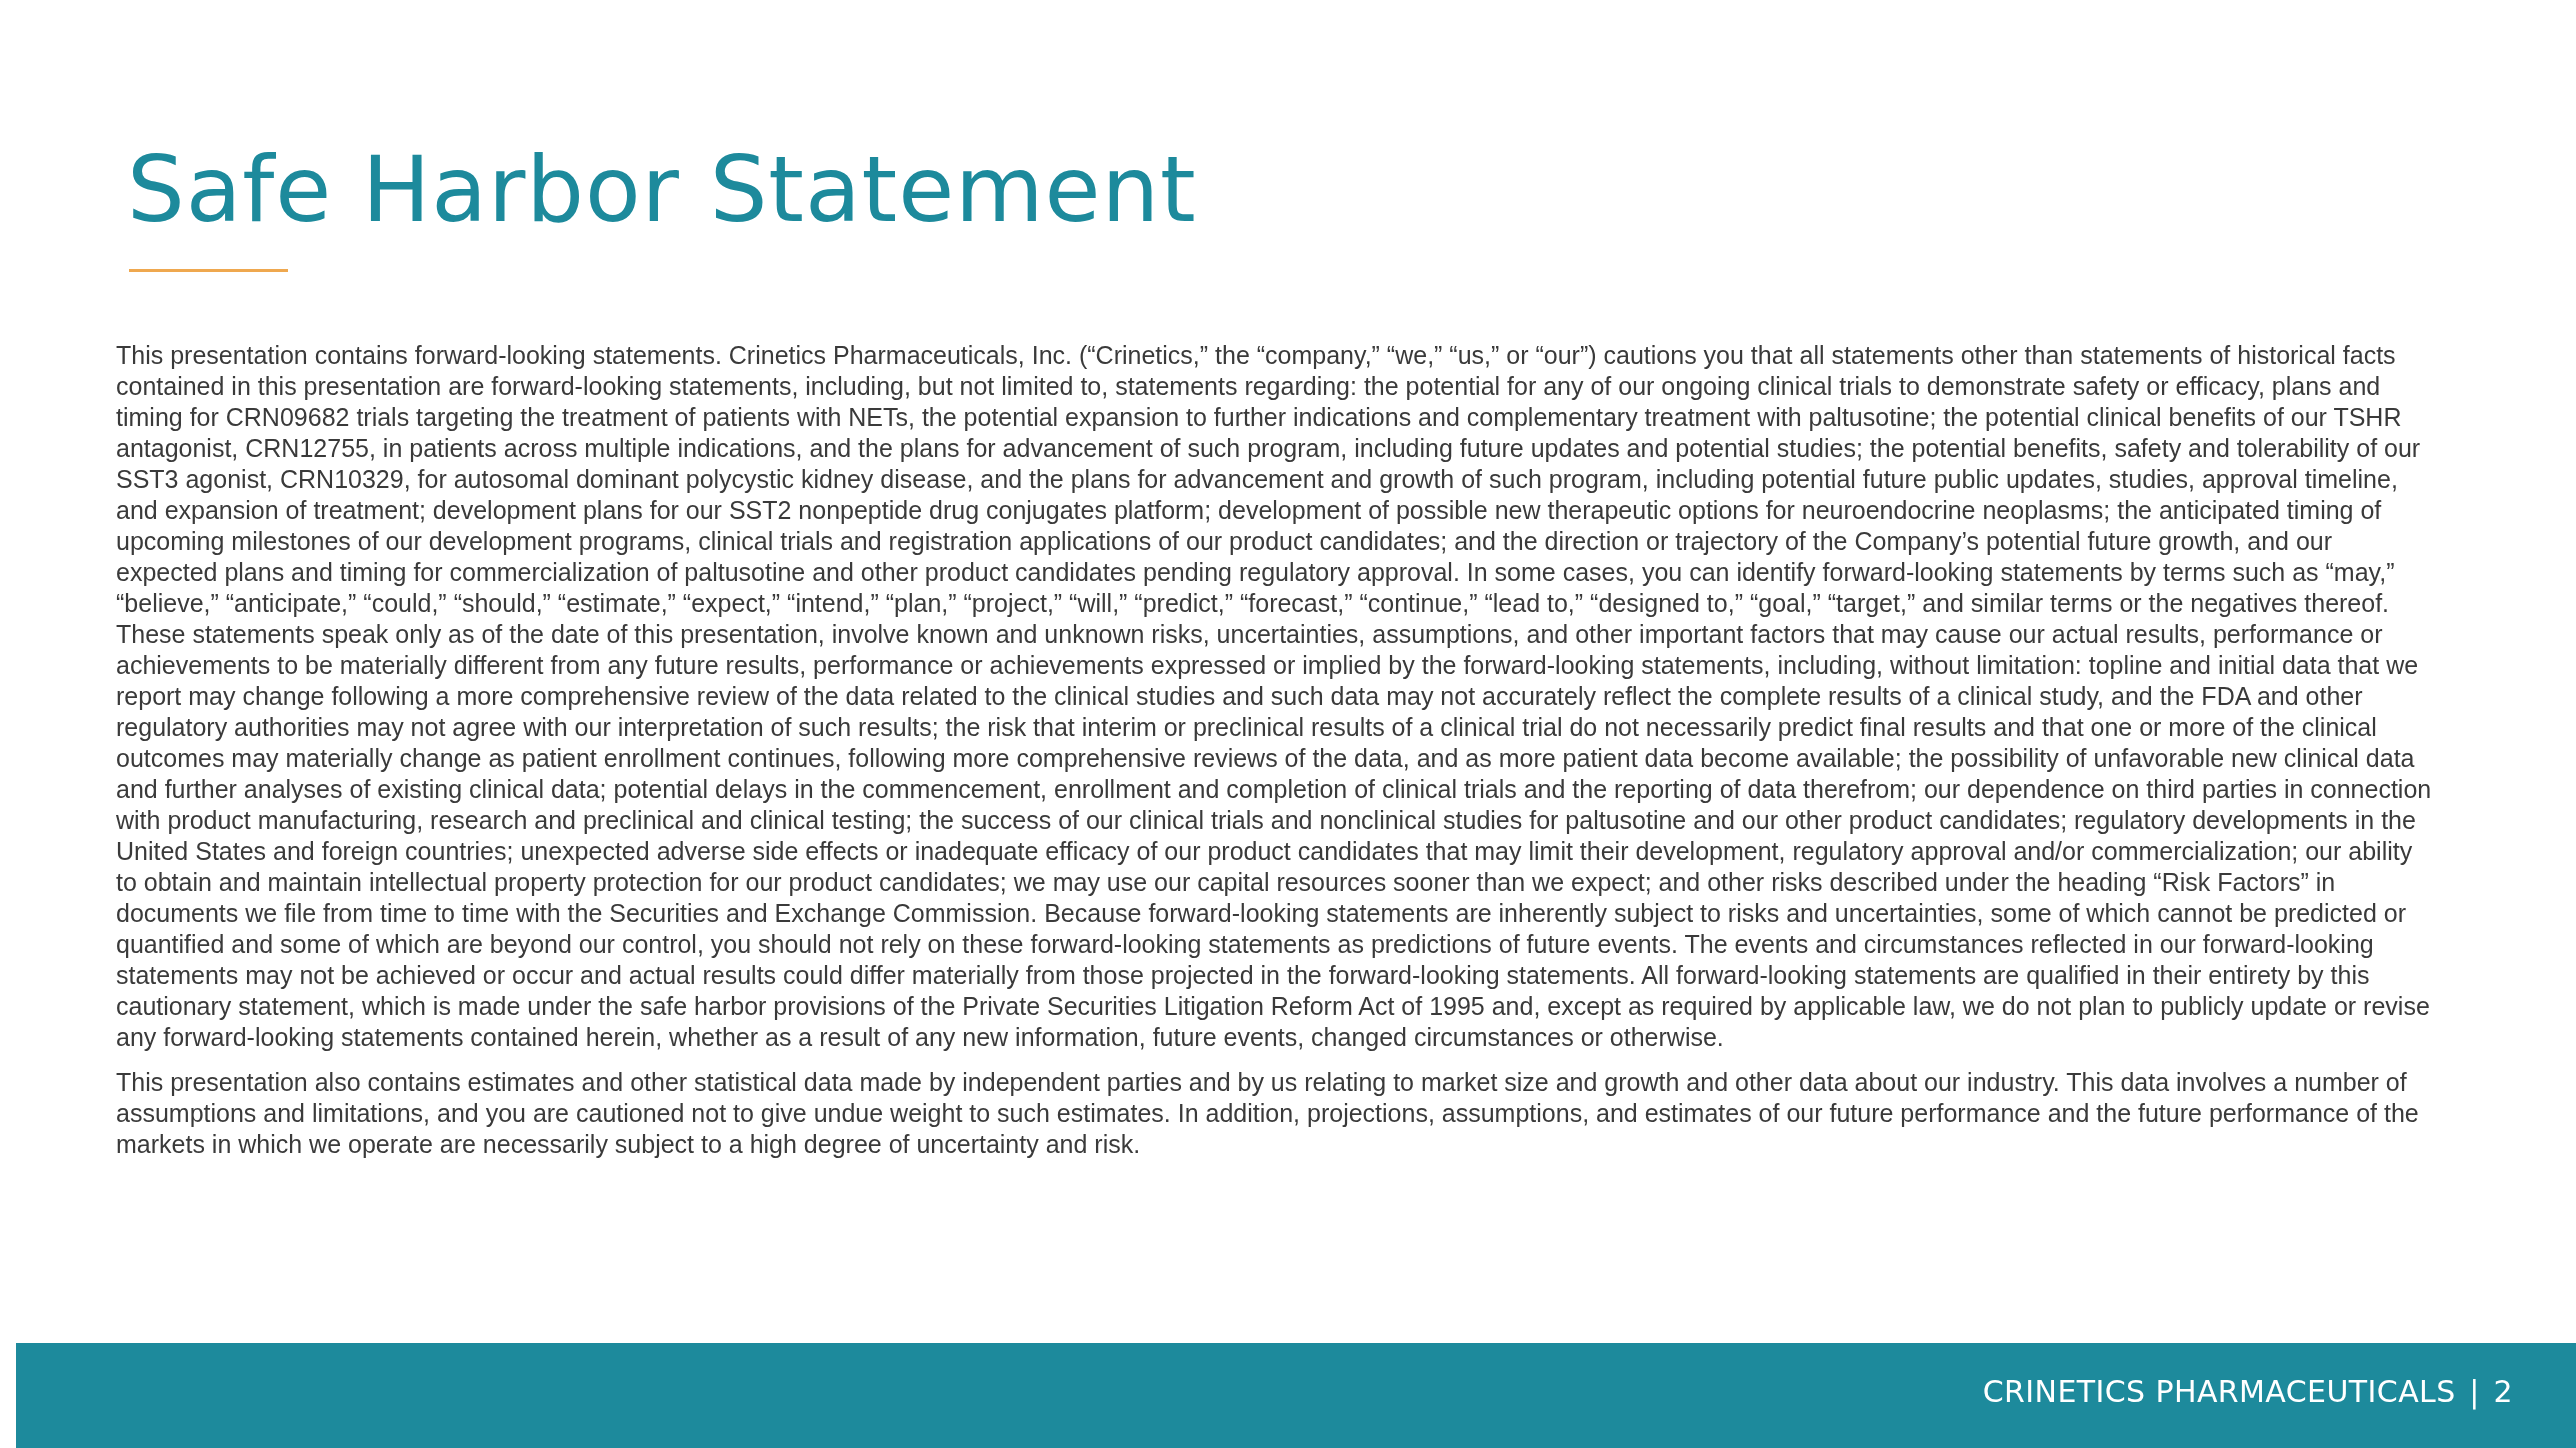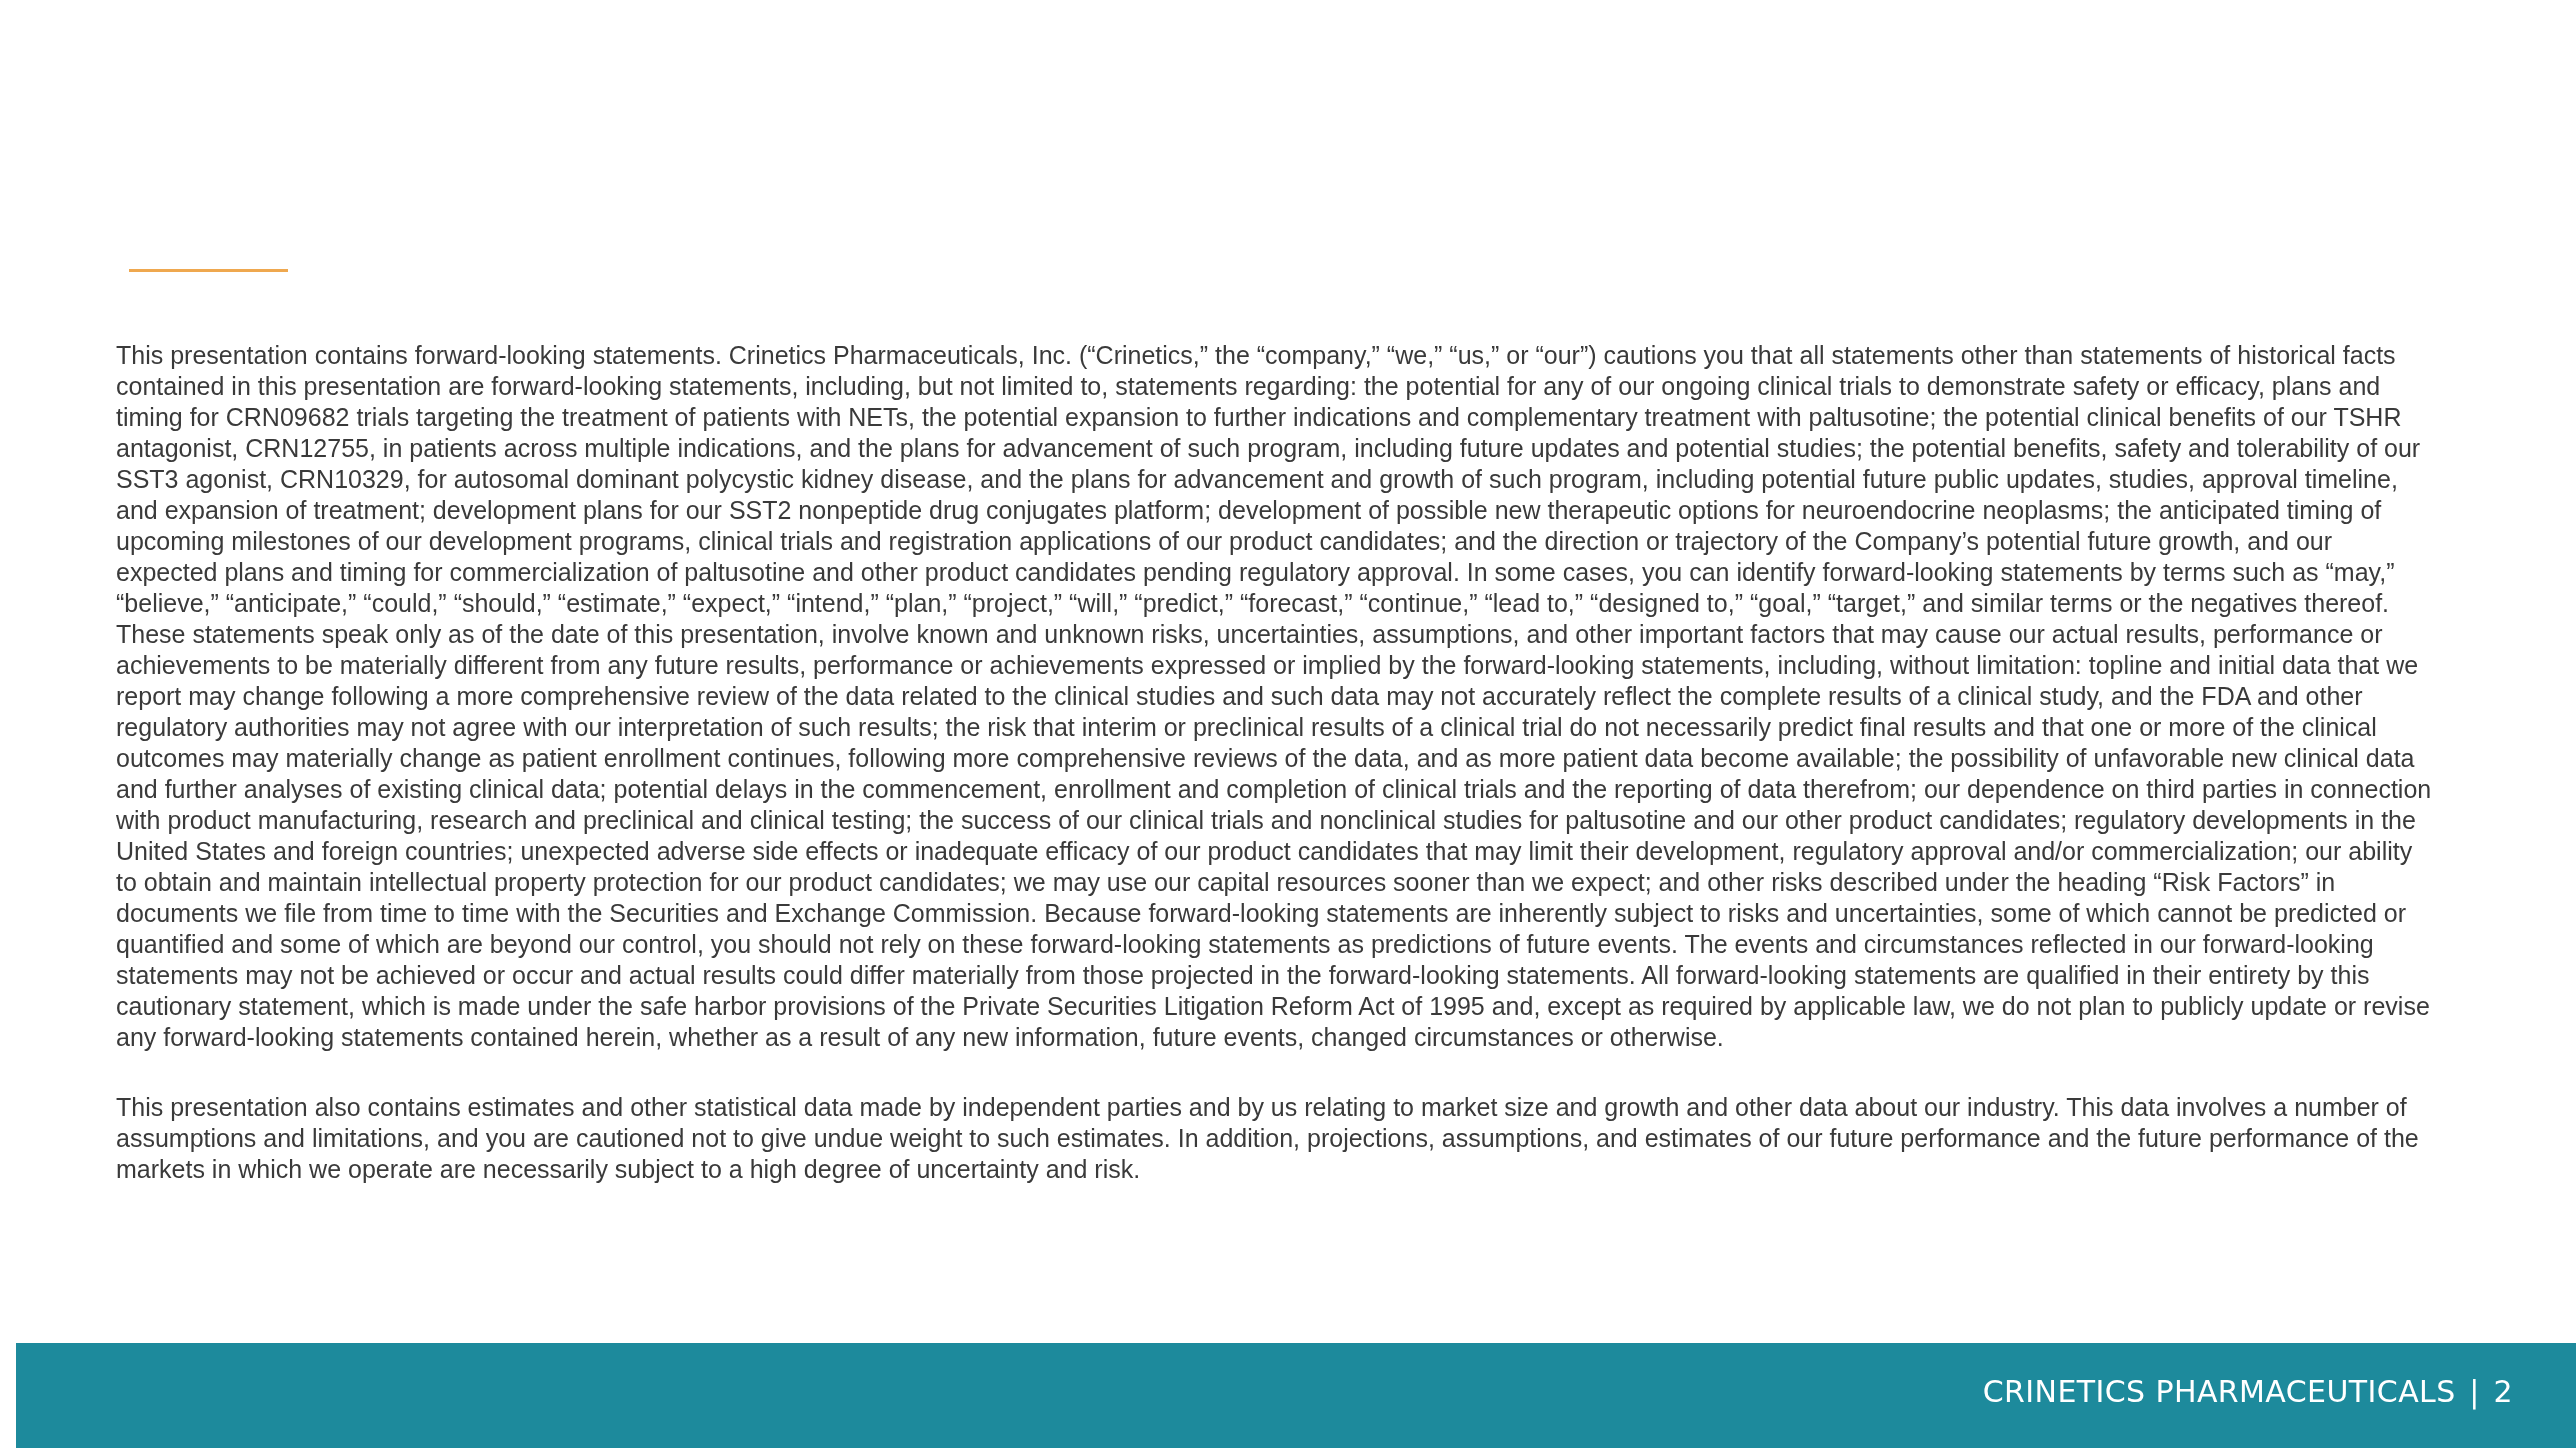--- a/index.html
+++ b/index.html
@@ -48,21 +48,21 @@
     color: #3a3a3a;
     font-family: "Liberation Sans", "DejaVu Sans", sans-serif;
     font-size: 25px;
     line-height: 31px;
   }
   .body p {
     margin: 0;
     text-align: left;
   }
   .body p + p {
-    margin-top: 39px;
+    margin-top: 14px;
   }
   .footer {
     position: absolute;
     left: 16px;
     top: 1343px;
     width: 2576px;
     height: 106px;
     background: #1d8a9c;
     padding-left: 48px;
   }
@@ -78,20 +78,21 @@
     white-space: nowrap;
   }
   .footer-label .sep {
     margin: 0 13.7px;
   }
 </style>
 </head>
 <body>
 
 <div class="slide">
+  <h1 class="title">Safe Harbor Statement</h1>
   <div class="accent-rule"></div>
 
   <div class="body">
     <p>This presentation contains forward-looking statements. Crinetics Pharmaceuticals, Inc. (“Crinetics,” the “company,” “we,” “us,” or “our”) cautions you that all statements other than statements of historical facts contained in this presentation are forward-looking statements, including, but not limited to, statements regarding: the potential for any of our ongoing clinical trials to demonstrate safety or efficacy, plans and timing for CRN09682 trials targeting the treatment of patients with NETs, the potential expansion to further indications and complementary treatment with paltusotine; the potential clinical benefits of our TSHR antagonist, CRN12755, in patients across multiple indications, and the plans for advancement of such program, including future updates and potential studies; the potential benefits, safety and tolerability of our SST3 agonist, CRN10329, for autosomal dominant polycystic kidney disease, and the plans for advancement and growth of such program, including potential future public updates, studies, approval timeline, and expansion of treatment; development plans for our SST2 nonpeptide drug conjugates platform; development of possible new therapeutic options for neuroendocrine neoplasms; the anticipated timing of upcoming milestones of our development programs, clinical trials and registration applications of our product candidates; and the direction or trajectory of the Company’s potential future growth, and our expected plans and timing for commercialization of paltusotine and other product candidates pending regulatory approval. In some cases, you can identify forward-looking statements by terms such as “may,” “believe,” “anticipate,” “could,” “should,” “estimate,” “expect,” “intend,” “plan,” “project,” “will,” “predict,” “forecast,” “continue,” “lead to,” “designed to,” “goal,” “target,” and similar terms or the negatives thereof. These statements speak only as of the date of this presentation, involve known and unknown risks, uncertainties, assumptions, and other important factors that may cause our actual results, performance or achievements to be materially different from any future results, performance or achievements expressed or implied by the forward-looking statements, including, without limitation: topline and initial data that we report may change following a more comprehensive review of the data related to the clinical studies and such data may not accurately reflect the complete results of a clinical study, and the FDA and other regulatory authorities may not agree with our interpretation of such results; the risk that interim or preclinical results of a clinical trial do not necessarily predict final results and that one or more of the clinical outcomes may materially change as patient enrollment continues, following more comprehensive reviews of the data, and as more patient data become available; the possibility of unfavorable new clinical data and further analyses of existing clinical data; potential delays in the commencement, enrollment and completion of clinical trials and the reporting of data therefrom; our dependence on third parties in connection with product manufacturing, research and preclinical and clinical testing; the success of our clinical trials and nonclinical studies for paltusotine and our other product candidates; regulatory developments in the United States and foreign countries; unexpected adverse side effects or inadequate efficacy of our product candidates that may limit their development, regulatory approval and/or commercialization; our ability to obtain and maintain intellectual property protection for our product candidates; we may use our capital resources sooner than we expect; and other risks described under the heading “Risk Factors” in documents we file from time to time with the Securities and Exchange Commission. Because forward-looking statements are inherently subject to risks and uncertainties, some of which cannot be predicted or quantified and some of which are beyond our control, you should not rely on these forward-looking statements as predictions of future events. The events and circumstances reflected in our forward-looking statements may not be achieved or occur and actual results could differ materially from those projected in the forward-looking statements. All forward-looking statements are qualified in their entirety by this cautionary statement, which is made under the safe harbor provisions of the Private Securities Litigation Reform Act of 1995 and, except as required by applicable law, we do not plan to publicly update or revise any forward-looking statements contained herein, whether as a result of any new information, future events, changed circumstances or otherwise.</p>
     <p>This presentation also contains estimates and other statistical data made by independent parties and by us relating to market size and growth and other data about our industry. This data involves a number of assumptions and limitations, and you are cautioned not to give undue weight to such estimates. In addition, projections, assumptions, and estimates of our future performance and the future performance of the markets in which we operate are necessarily subject to a high degree of uncertainty and risk.</p>
   </div>
 
   <div class="footer">
     <div class="footer-label">
       <span>CRINETICS PHARMACEUTICALS</span><span class="sep">|</span><span>2</span>

